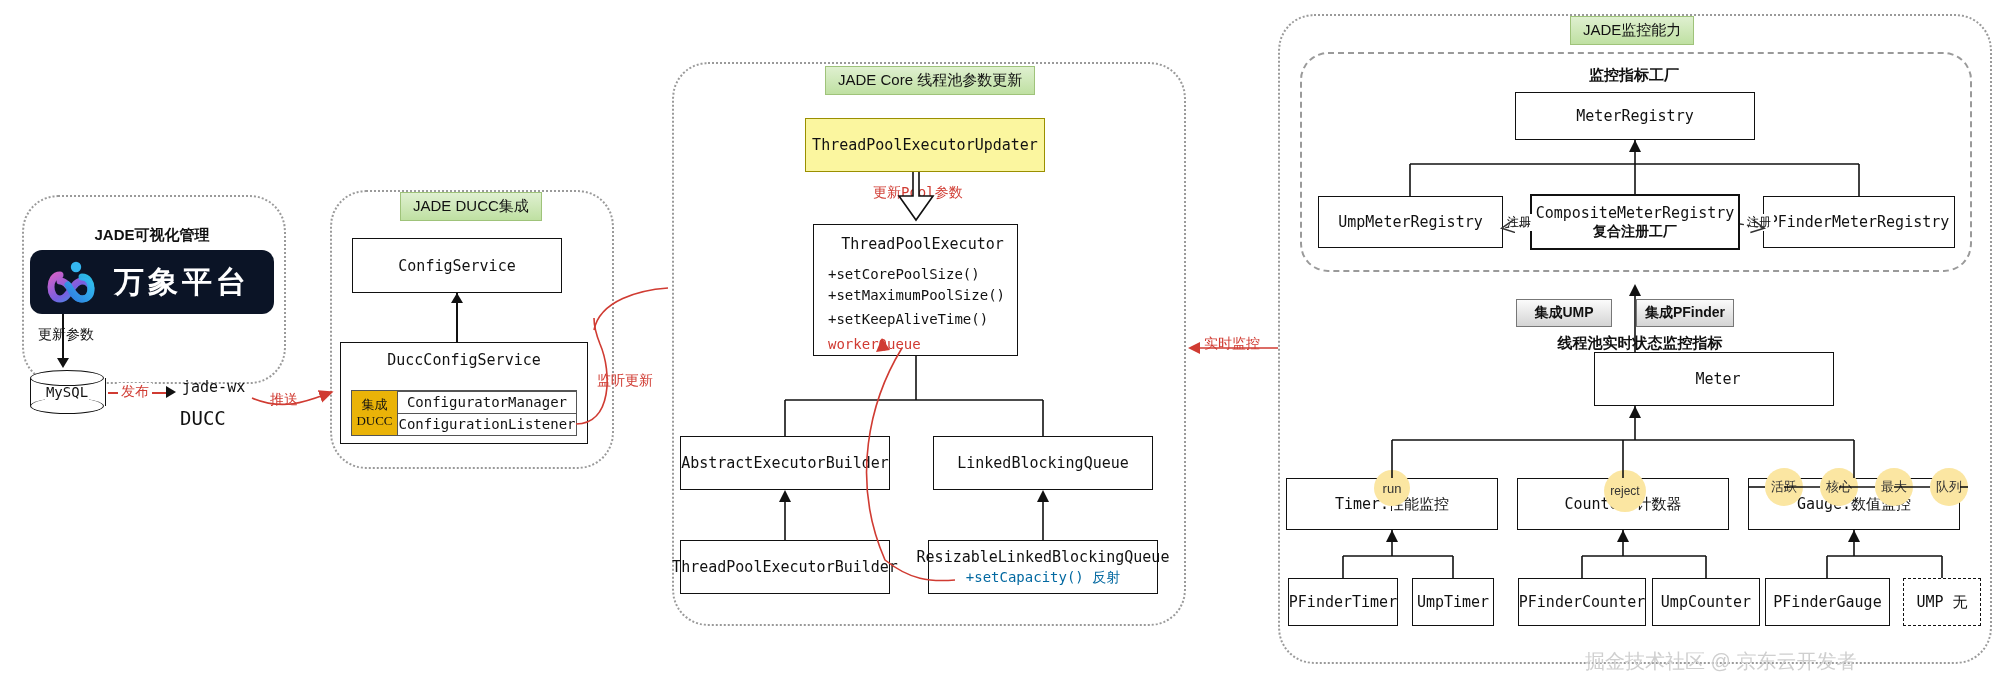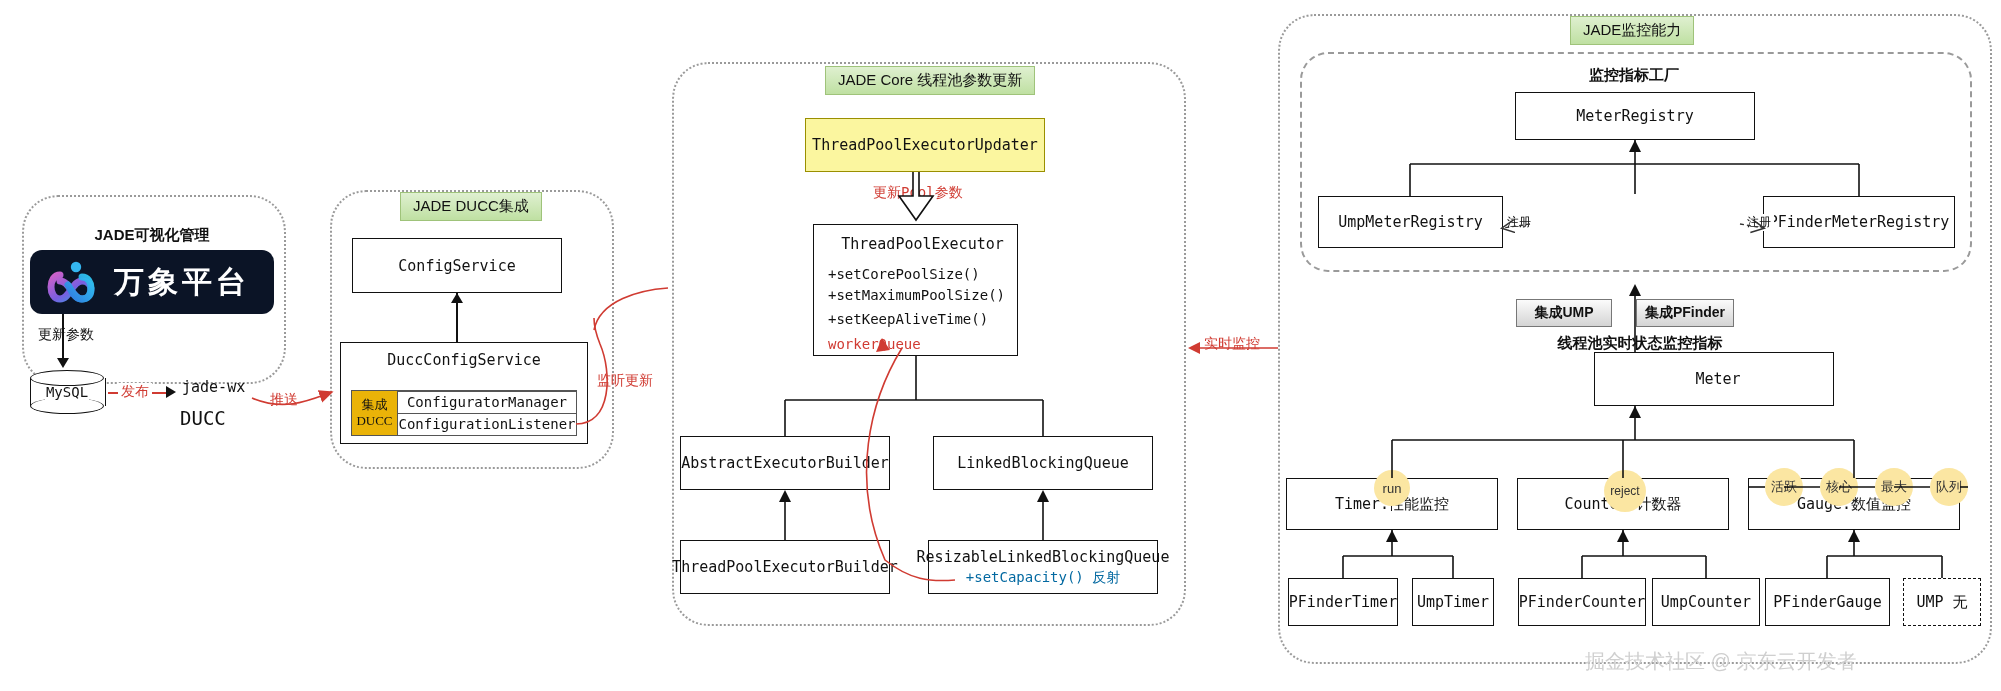--- a/index.html
+++ b/index.html
@@ -265,20 +265,24 @@
   <div class="panel-inner" style="left:1300px;top:52px;width:668px;height:216px;"></div>
   <div class="panel-caption" style="left:1300px;top:66px;width:668px;">监控指标工厂</div>
 
   <div class="box" style="left:1515px;top:92px;width:240px;height:48px;">
     <span>MeterRegistry</span>
   </div>
 
   <div class="box" style="left:1318px;top:196px;width:185px;height:52px;">
     <span>UmpMeterRegistry</span>
   </div>
+  <div class="box col thick" style="left:1530px;top:194px;width:210px;height:56px;">
+    <span class="box-title">CompositeMeterRegistry</span>
+    <span class="box-sub">复合注册工厂</span>
+  </div>
   <div class="box" style="left:1763px;top:196px;width:192px;height:52px;">
     <span>PFinderMeterRegistry</span>
   </div>
   <div class="lbl small wbg" style="left:1504px;top:214px;">注册</div>
   <div class="lbl small wbg" style="left:1744px;top:214px;">注册</div>
 
   <div class="gbtn" style="left:1516px;top:299px;width:96px;height:28px;">
     <span>集成UMP</span>
   </div>
   <div class="gbtn" style="left:1636px;top:299px;width:98px;height:28px;">

